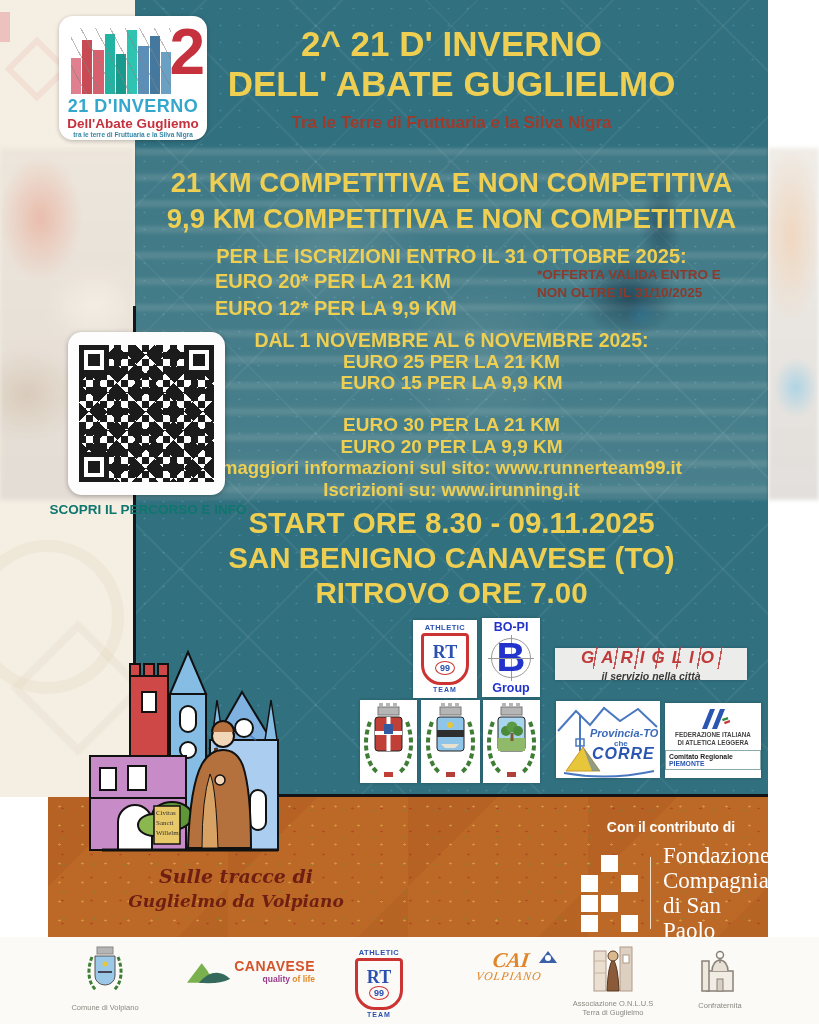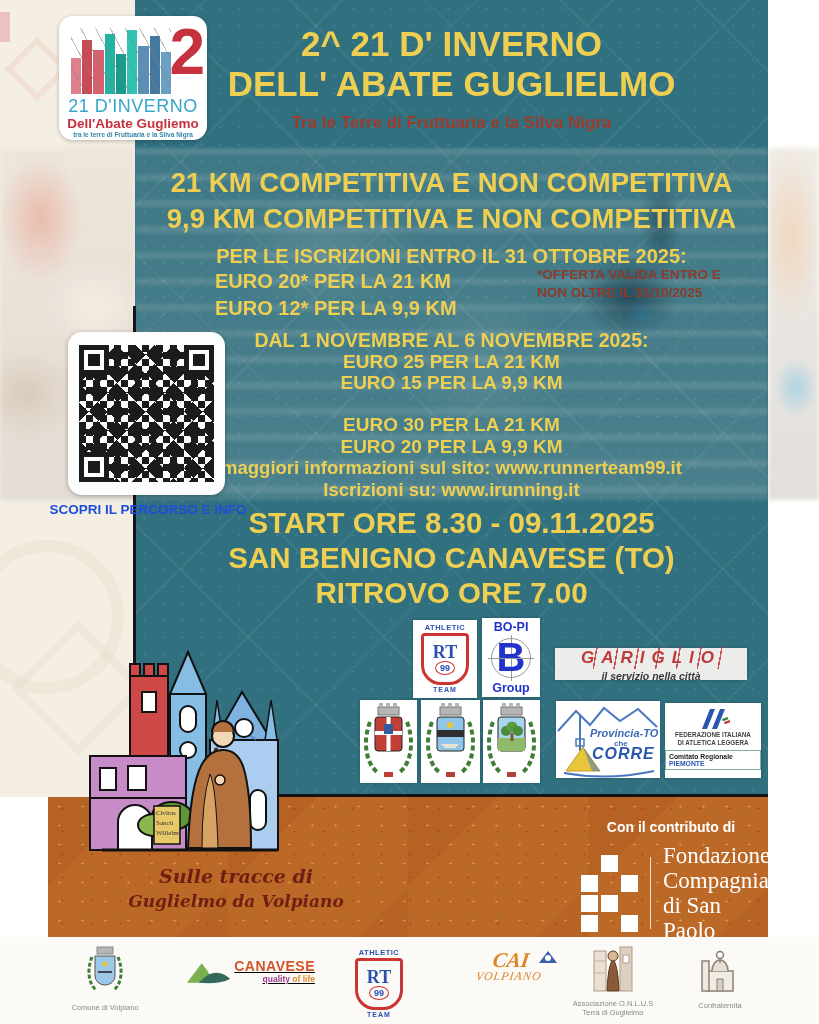--- a/index.html
+++ b/index.html
@@ -48,35 +48,35 @@
   .ctr{width:100%;text-align:center;}
 
   
   .logo-card{left:59px;top:16px;width:148px;height:124px;background:#ffffff;border-radius:14px;
              box-shadow:0 1px 4px rgba(0,0,0,.25);overflow:visible;}
   .skyline{position:absolute;left:12px;top:12px;width:100px;height:66px;display:flex;align-items:flex-end;gap:1px;}
   .skyline div{width:11px;}
   .skyline::after{content:'';position:absolute;inset:0;
      background:repeating-linear-gradient(62deg, rgba(130,130,130,.55) 0 1px, transparent 1px 13px);}
   .big2{position:absolute;right:2px;top:4px;font-size:64px;line-height:64px;font-weight:800;color:#c5313c;}
-  .lc-t1{position:absolute;left:0;top:80px;width:100%;text-align:center;font-size:18px;font-weight:400;color:#35a7cc;letter-spacing:.5px;}
+  .lc-t1{position:absolute;left:0;top:80px;width:100%;text-align:center;font-size:18px;font-weight:700;color:#35a7cc;letter-spacing:.5px;}
   .lc-t2{position:absolute;left:0;top:100px;width:100%;text-align:center;font-size:13.5px;font-weight:800;color:#c5313c;}
   .lc-t3{position:absolute;left:0;top:115px;width:100%;text-align:center;font-size:6.5px;font-weight:700;color:#3587a8;}
 
   
   .qr-card{left:68px;top:332px;width:157px;height:163px;background:#fdfdfd;border-radius:14px;
            box-shadow:0 1px 5px rgba(0,0,0,.3);}
   .qr-modules{position:absolute;left:11px;top:13px;width:135px;height:137px;
     background-image:
       repeating-conic-gradient(#1b1b1b 0% 25%, transparent 0% 50%),
       repeating-conic-gradient(from 45deg, #1b1b1b 0% 25%, transparent 0% 50%);
     background-size:14px 14px, 19px 19px;}
   .finder{position:absolute;width:30px;height:30px;border:5px solid #1b1b1b;background:#fff;box-sizing:border-box;}
   .finder::after{content:'';position:absolute;inset:4px;background:#1b1b1b;}
-  .qr-caption{left:48px;top:502px;width:200px;text-align:center;font-size:13.5px;font-weight:800;color:#1d4ed8;}
+  .qr-caption{left:48px;top:502px;width:200px;text-align:center;font-size:13.5px;font-weight:800;color:#0f766e;}
 
   
   .card{position:absolute;background:#ffffff;box-shadow:0 0 3px rgba(0,0,0,.25);}
   .rt99{display:flex;flex-direction:column;align-items:center;padding-top:3px;box-sizing:border-box;}
   .rt99 .ath{font-size:7.5px;font-weight:800;color:#2a50b0;letter-spacing:.5px;}
   .rt99 .shield{width:42px;height:46px;border:3px solid #cc3333;border-radius:4px 4px 20px 20px;
                 display:flex;flex-direction:column;align-items:center;justify-content:center;margin-top:1px;}
   .rt99 .rt{font-family:"Liberation Serif",serif;font-size:18px;font-weight:800;color:#2a50b0;line-height:17px;}
   .rt99 .n99{font-size:9px;font-weight:800;color:#2a50b0;border:1.5px solid #cc3333;border-radius:50%;padding:1px 4px;}
   .rt99 .team{font-size:7px;font-weight:800;color:#2a50b0;margin-top:1px;letter-spacing:1px;}
@@ -387,21 +387,21 @@
         <rect x="13" y="2" width="16" height="7" fill="#b5b5b5" stroke="#888" stroke-width="1"></rect>
         <path d="M8 12 C3 24 4 38 12 45" fill="none" stroke="#3f7d35" stroke-width="3" stroke-dasharray="4 2"></path>
         <path d="M34 12 C39 24 38 38 30 45" fill="none" stroke="#3f7d35" stroke-width="3" stroke-dasharray="4 2"></path>
         <path d="M11 11 h20 v20 a10 9 0 0 1 -20 0 z" fill="#9cc8e8" stroke="#555" stroke-width="1"></path>
         <circle cx="21" cy="19" r="2.5" fill="#e8c63a"></circle>
         <path d="M14 27 h14" stroke="#445" stroke-width="2"></path>
       </svg>
       <div class="f-cap">Comune di Volpiano</div>
     </div>
 
-    <div class="f-item" style="left:185px;top:20px;width:130px;text-decoration:underline;">
+    <div class="f-item" style="left:185px;top:20px;width:130px;">
       <div style="display:flex;align-items:center;gap:4px;justify-content:center;">
         <svg width="46" height="28" viewBox="0 0 46 28">
           <polygon points="2,26 17,6 32,26" fill="#7ab04e"></polygon>
           <path d="M14 26 Q30 8 46 22 Q34 28 14 26 z" fill="#35695c"></path>
           <path d="M24 16 q6 -5 12 0" fill="none" stroke="#fff" stroke-width="1.5"></path>
         </svg>
         <div>
           <div class="canav-name">CANAVESE</div>
           <div class="canav-tag" style="text-align:right;"><span class="q">quality</span><span class="ol"> of life</span></div>
         </div>

